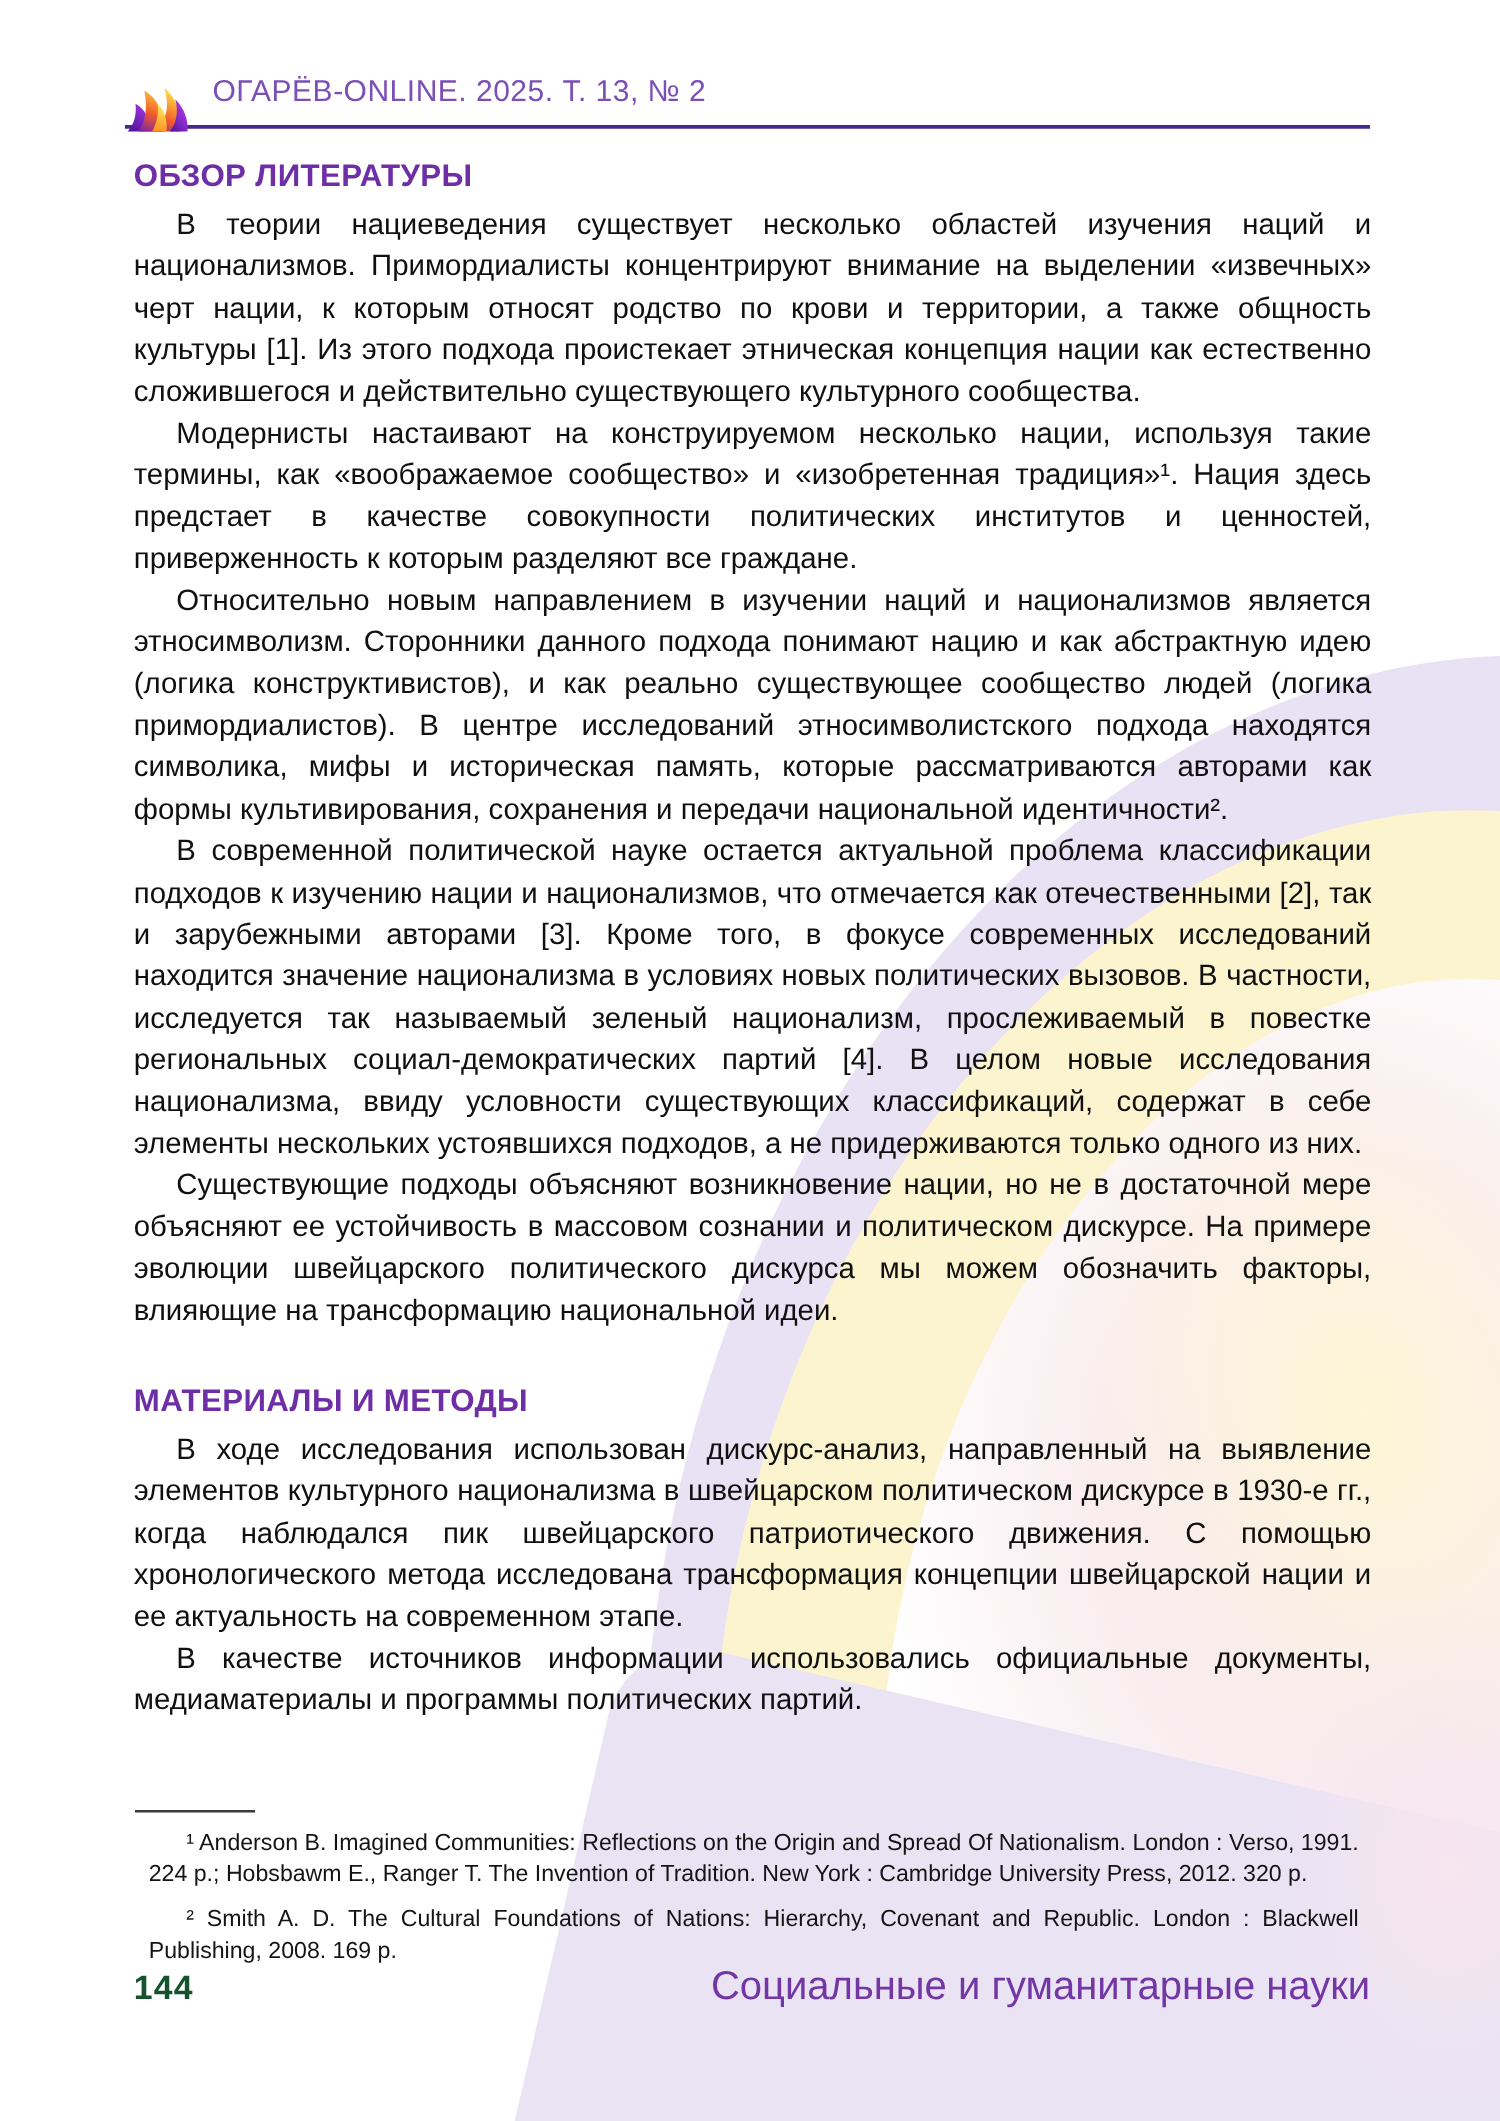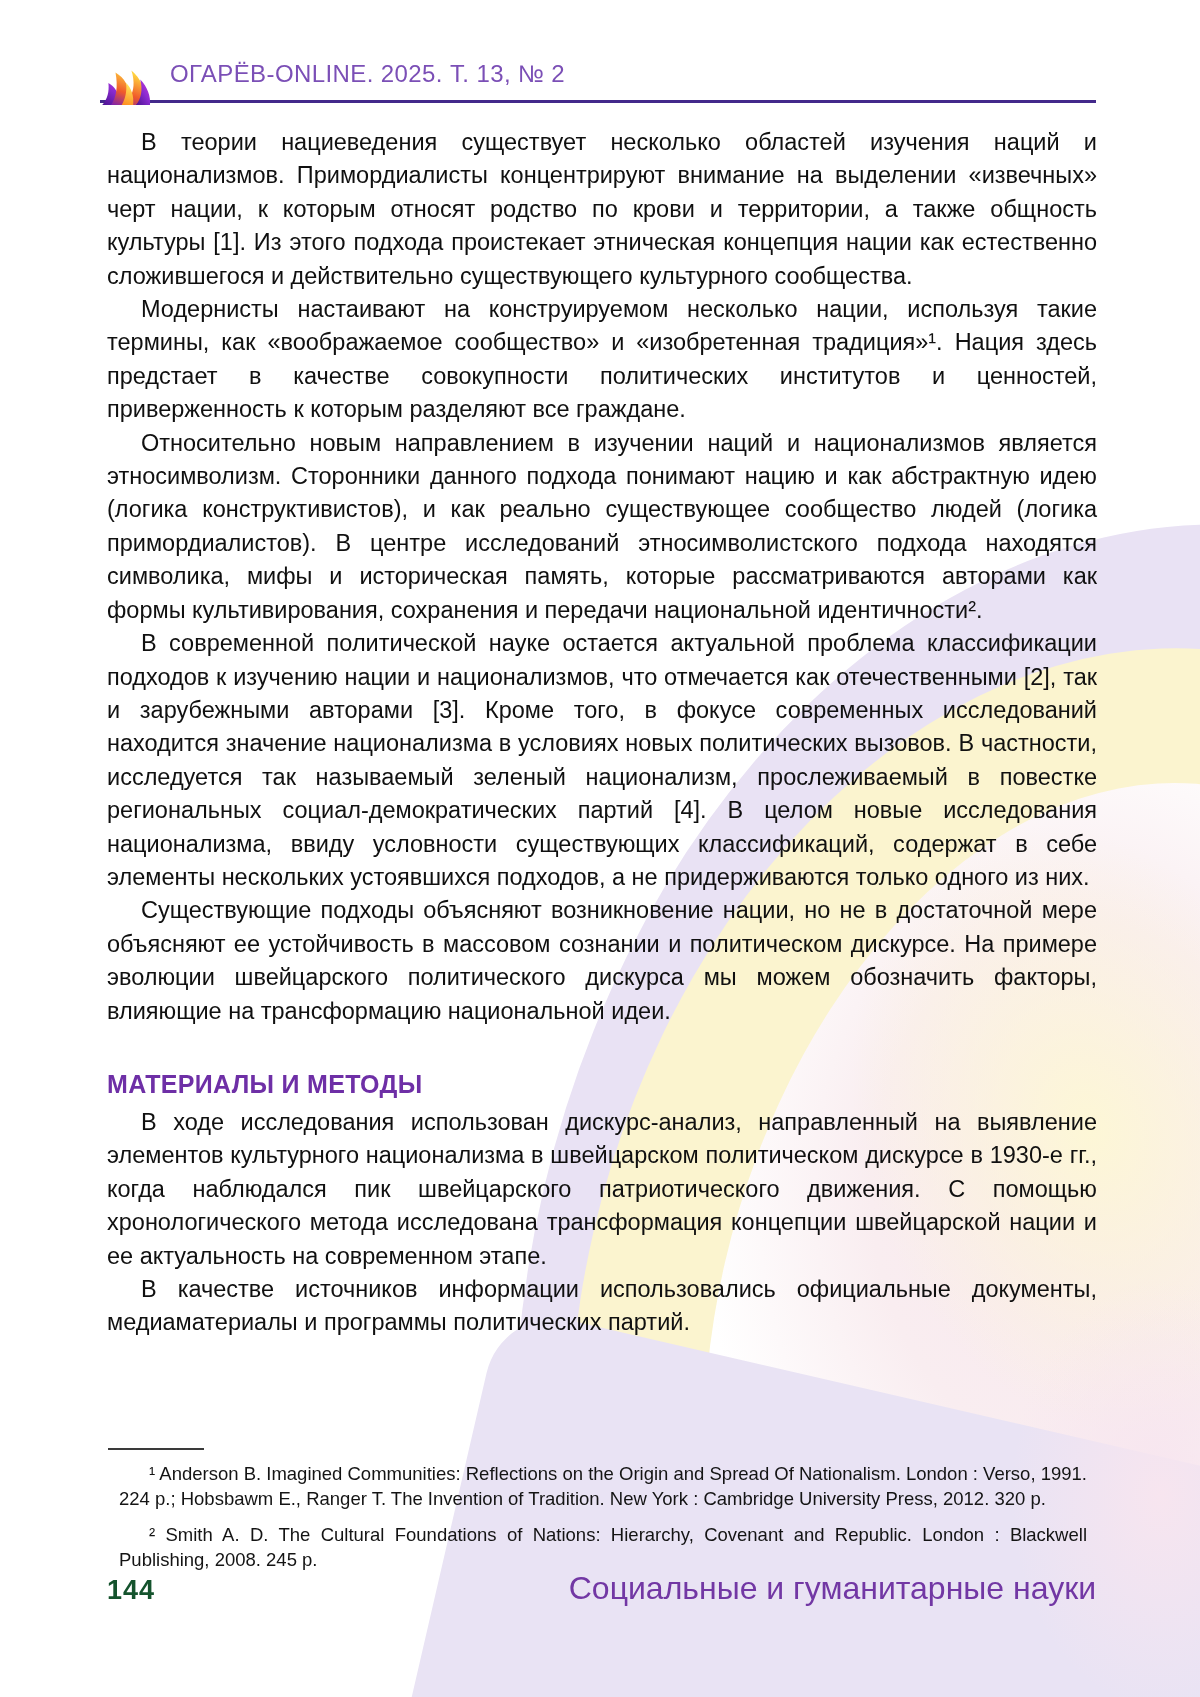--- a/index.html
+++ b/index.html
@@ -109,35 +109,36 @@
         <path fill="url(#lgB)" d="M12,51 C18,42 20,30 17,14 C27,20 33,30 33,42 C38,36 39,24 35,12 C45,20 52,34 50,51 Z"></path>
         <path fill="url(#lgC)" d="M24,51 C28,44 30,36 29,26 C35,32 38,40 37,51 Z"></path>
         <path fill="url(#lgA)" d="M40,51 C46,44 48,34 45,22 C53,30 57,41 56,51 Z"></path>
       </svg>
       <div class="journal-title">ОГАРЁВ-ONLINE. 2025. Т. 13, № 2</div>
     </div>
     <div class="header-rule"></div>
   </div>
 
   <div class="article">
+    <h2>ОБЗОР ЛИТЕРАТУРЫ</h2>
     <p>В теории нациеведения существует несколько областей изучения наций и национализмов. Примордиалисты концентрируют внимание на выделении «извечных» черт нации, к которым относят родство по крови и территории, а также общность культуры [1]. Из этого подхода проистекает этническая концепция нации как естественно сложившегося и действительно существующего культурного сообщества.</p>
     <p>Модернисты настаивают на конструируемом несколько нации, используя такие термины, как «воображаемое сообщество» и «изобретенная традиция»¹. Нация здесь предстает в качестве совокупности политических институтов и ценностей, приверженность к которым разделяют все граждане.</p>
     <p>Относительно новым направлением в изучении наций и национализмов является этносимволизм. Сторонники данного подхода понимают нацию и как абстрактную идею (логика конструктивистов), и как реально существующее сообщество людей (логика примордиалистов). В центре исследований этносимволистского подхода находятся символика, мифы и историческая память, которые рассматриваются авторами как формы культивирования, сохранения и передачи национальной идентичности².</p>
     <p>В современной политической науке остается актуальной проблема классификации подходов к изучению нации и национализмов, что отмечается как отечественными [2], так и зарубежными авторами [3]. Кроме того, в фокусе современных исследований находится значение национализма в условиях новых политических вызовов. В частности, исследуется так называемый зеленый национализм, прослеживаемый в повестке региональных социал-демократических партий [4]. В целом новые исследования национализма, ввиду условности существующих классификаций, содержат в себе элементы нескольких устоявшихся подходов, а не придерживаются только одного из них.</p>
     <p>Существующие подходы объясняют возникновение нации, но не в достаточной мере объясняют ее устойчивость в массовом сознании и политическом дискурсе. На примере эволюции швейцарского политического дискурса мы можем обозначить факторы, влияющие на трансформацию национальной идеи.</p>
 
     <h2 class="second">МАТЕРИАЛЫ И МЕТОДЫ</h2>
     <p>В ходе исследования использован дискурс-анализ, направленный на выявление элементов культурного национализма в швейцарском политическом дискурсе в 1930-е гг., когда наблюдался пик швейцарского патриотического движения. С помощью хронологического метода исследована трансформация концепции швейцарской нации и ее актуальность на современном этапе.</p>
     <p>В качестве источников информации использовались официальные документы, медиаматериалы и программы политических партий.</p>
   </div>
 
   <div class="footnotes">
     <div class="fn-rule"></div>
     <p>¹ Anderson B. Imagined Communities: Reflections on the Origin and Spread Of Nationalism. London : Verso, 1991. 224 p.; Hobsbawm E., Ranger T. The Invention of Tradition. New York : Cambridge University Press, 2012. 320 p.</p>
-    <p>² Smith A. D. The Cultural Foundations of Nations: Hierarchy, Covenant and Republic. London : Blackwell Publishing, 2008. 245 p.</p>
+    <p>² Smith A. D. The Cultural Foundations of Nations: Hierarchy, Covenant and Republic. London : Blackwell Publishing, 2008. 169 p.</p>
   </div>
 
   <div class="footer">
     <div class="page-number">144</div>
     <div class="footer-section">Социальные и гуманитарные науки</div>
   </div>
 
 </div>
 
 </body></html>

